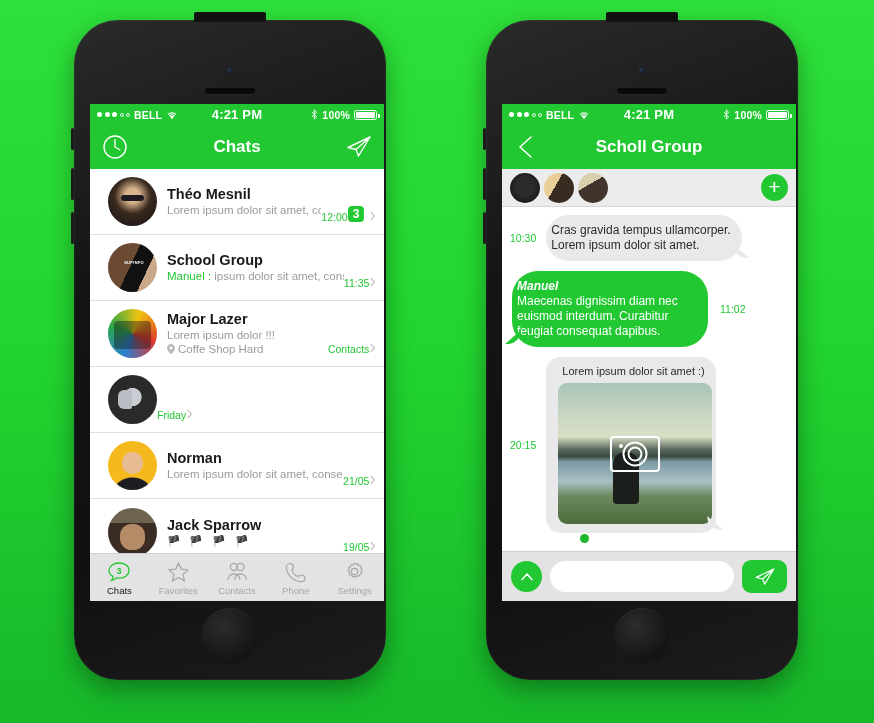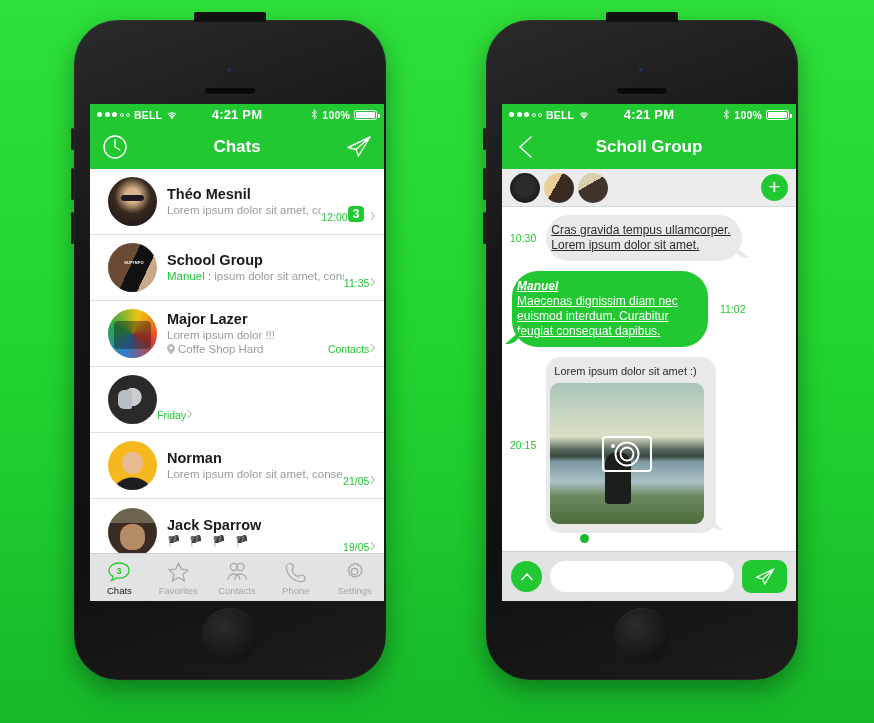--- a/index.html
+++ b/index.html
@@ -156,21 +156,21 @@
     font-size: 21px; line-height: 0; font-weight: 300; padding-bottom: 2px;
   }
   .thread {
     height: calc(497px - 21px - 44px - 38px - 50px);
     background: #fff; padding: 8px 8px 4px 8px; overflow: hidden; position: relative;
   }
   .msg { display: flex; align-items: center; margin-bottom: 10px; }
   .msg .time { font-size: 10.5px; color: #22c832; flex: 0 0 auto; }
   .bubble {
     border-radius: 26px; padding: 8px 5px;
-    font-size: 12px; line-height: 15px; position: relative; max-width: 196px; text-decoration: underline;
+    font-size: 12px; line-height: 15px; position: relative; max-width: 196px;
   }
   .bubble.gray  { background: #e9e9eb; color: #2b2b2b; }
   .bubble.green { background: #22c832; color: #fff; }
   
   .bubble.gray::after {
     content:''; position: absolute; right: -7px; bottom: 3px;
     width: 16px; height: 14px; background: #e9e9eb;
     border-bottom-left-radius: 14px;
     clip-path: polygon(0 0, 100% 100%, 0 100%);
   }
@@ -179,21 +179,21 @@
     width: 16px; height: 14px; background: #22c832;
     border-bottom-right-radius: 14px;
     clip-path: polygon(100% 0, 100% 100%, 0 100%);
   }
   .msg.incoming { justify-content: flex-start; gap: 10px; padding-right: 12px; }
   .msg.outgoing { justify-content: flex-start; gap: 12px; padding-left: 2px; }
   .sendername { font-style: italic; font-weight: bold; font-size: 12px; margin-bottom: 0; }
 
   .photo-msg { display: flex; align-items: center; gap: 10px; }
   .photo-bubble {
-    background: #e9e9eb; border-radius: 15px; padding: 7px 8px 9px 4px;
+    background: #e9e9eb; border-radius: 15px; padding: 7px 8px 9px 12px;
     position: relative; width: 170px;
   }
   .photo-bubble::after {
     content:''; position: absolute; right: -7px; bottom: 3px;
     width: 16px; height: 14px; background: #e9e9eb;
     border-bottom-left-radius: 14px;
     clip-path: polygon(0 0, 100% 100%, 0 100%);
   }
   .photo-cap { font-size: 11px; color: #2b2b2b; padding: 1px 2px 6px 4px; }
   .photo-frame {

